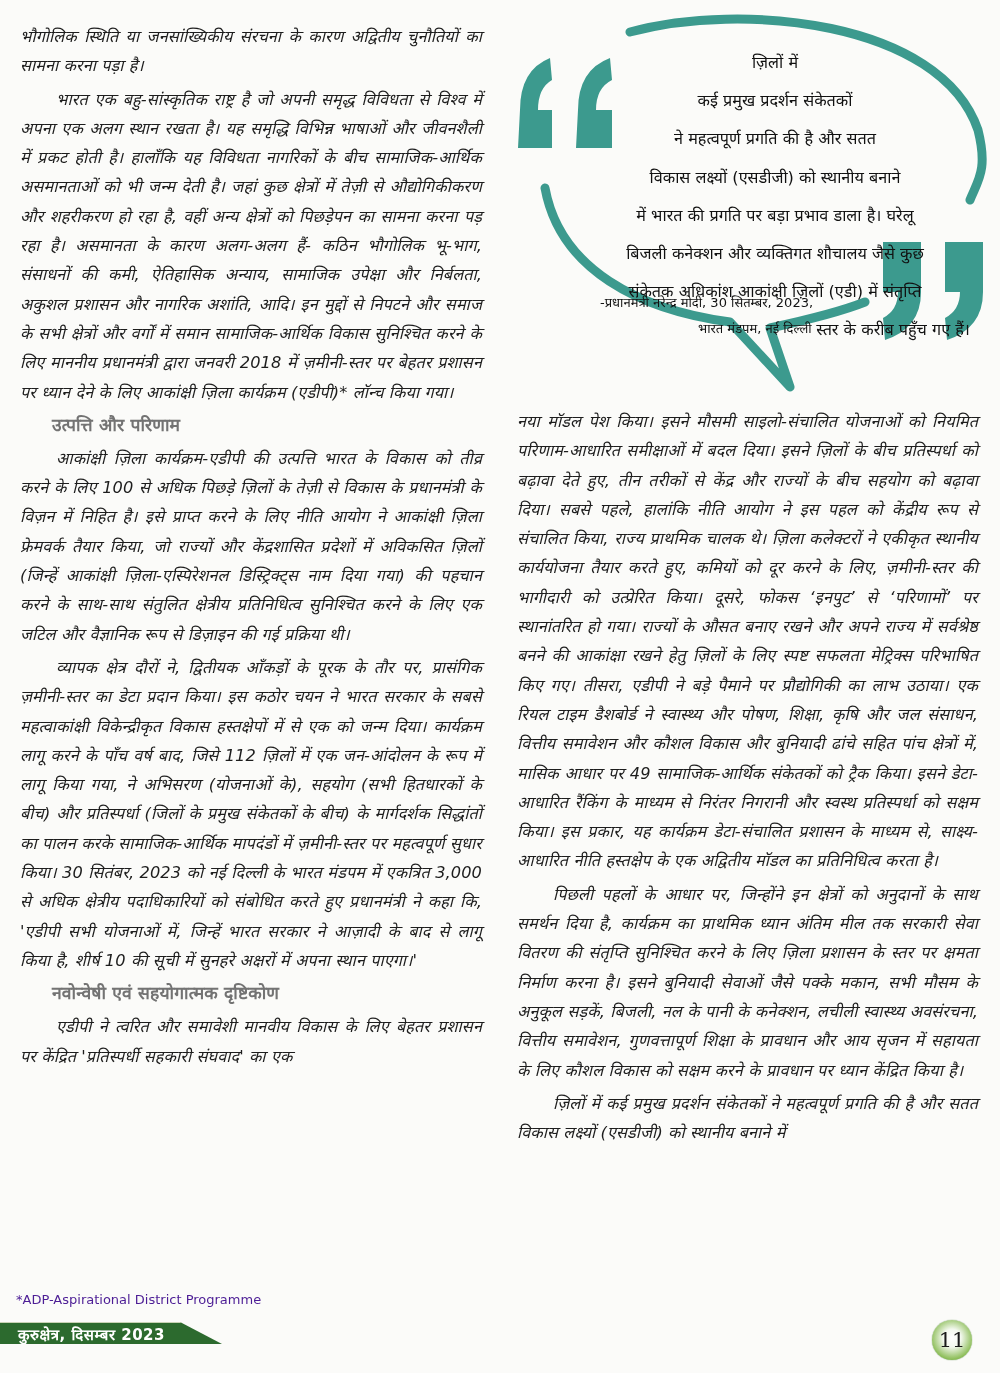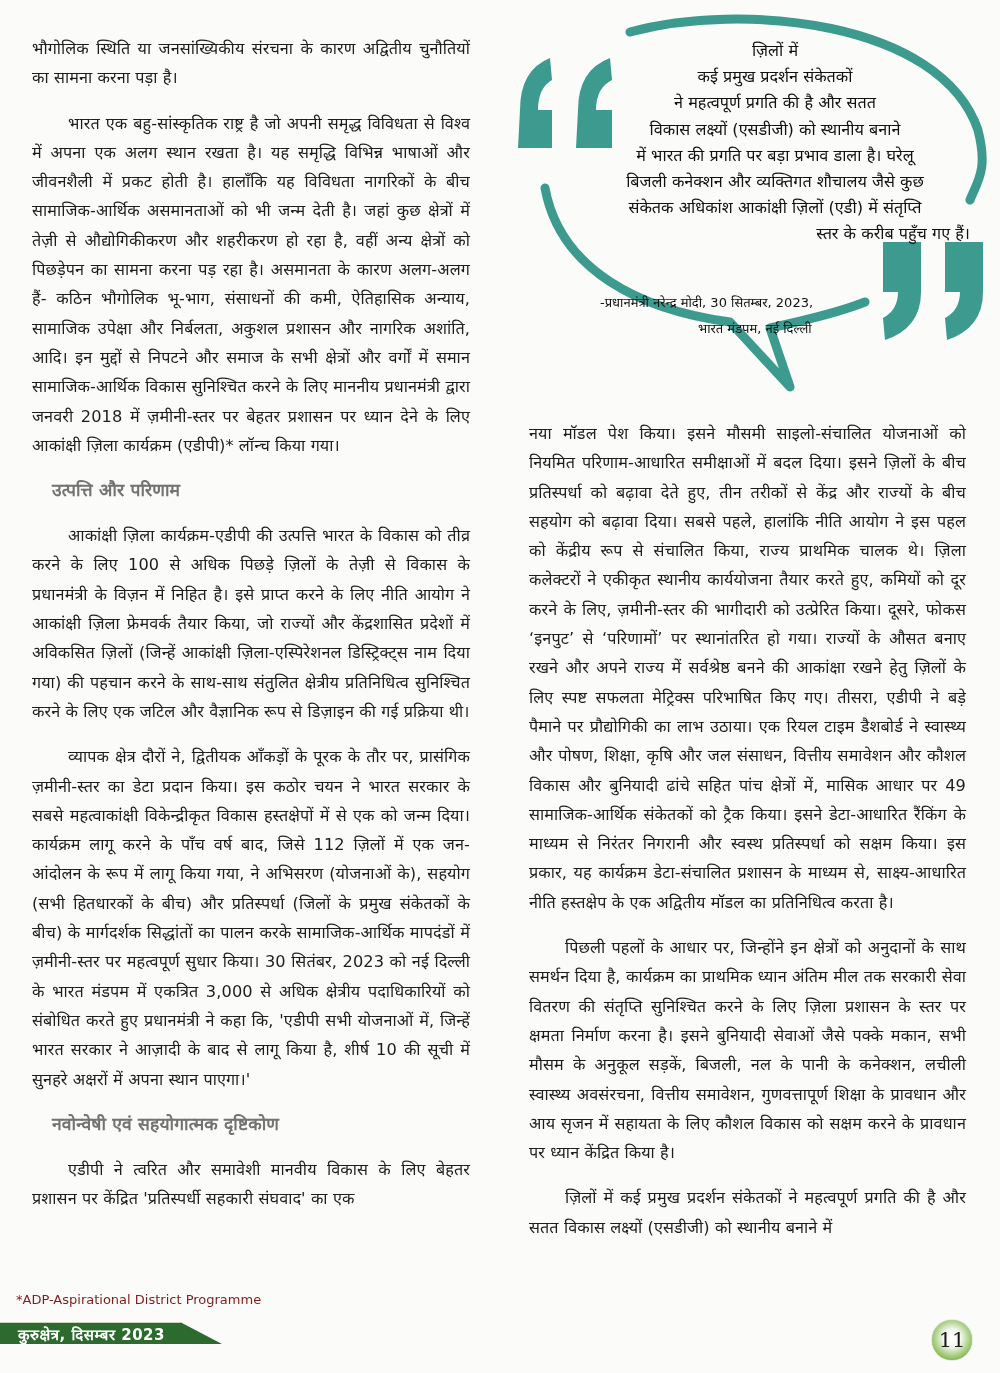--- a/index.html
+++ b/index.html
@@ -11,37 +11,37 @@
   }
   .col {
     position: absolute;
     font-size: 16.2px;
     line-height: 29.3px;
     text-align: justify;
     letter-spacing: 0.1px;
   }
   .col-left { left: 16px; top: 18px; width: 470px; }
   .col-right { left: 513px; top: 403px; width: 469px; }
-  .col p { margin: 16px; }
+  .col p { margin: 4px; font-style: italic; }
   .col p.indent { text-indent: 36px; }
   .heading {
     color: #737373; font-weight: bold; font-size: 17.5px;
     padding-left: 36px; line-height: 29px; margin: 0;
   }
   .footnote {
     position: absolute; left: 16px; top: 1292px;
-    font-size: 13px; color: #7f1d1d; font-family: "DejaVu Sans", sans-serif;
+    font-size: 13px; color: #4c1d95; font-family: "DejaVu Sans", sans-serif;
   }
   .quote-wrap { position: absolute; left: 500px; top: 10px; width: 500px; height: 385px; }
   .quote-wrap svg { position: absolute; left: 0; top: 0; }
   .quote-text {
     position: absolute; left: 80px; top: 28px; width: 390px;
     font-size: 16.2px; line-height: 26.2px; text-align: center; color: #111;
   }
-  .quote-text div { white-space: nowrap; }
+  .quote-text div { white-space: nowrap; margin-top: 12px; }
   .quote-attr {
     position: absolute; left: 100px; top: 232px; width: 280px;
     font-size: 13px; line-height: 26px; color: #111; margin-top: 48px;
   }
   .quote-attr .l2 { padding-left: 98px; }
   .footer-banner {
     position: absolute; left: 0; top: 1322px; width: 222px; height: 22px;
     background: #2c6a2e;
     clip-path: polygon(0 0, 180px 0, 222px 22px, 0 22px);
     border-top: 1px solid #c9d3b5;

